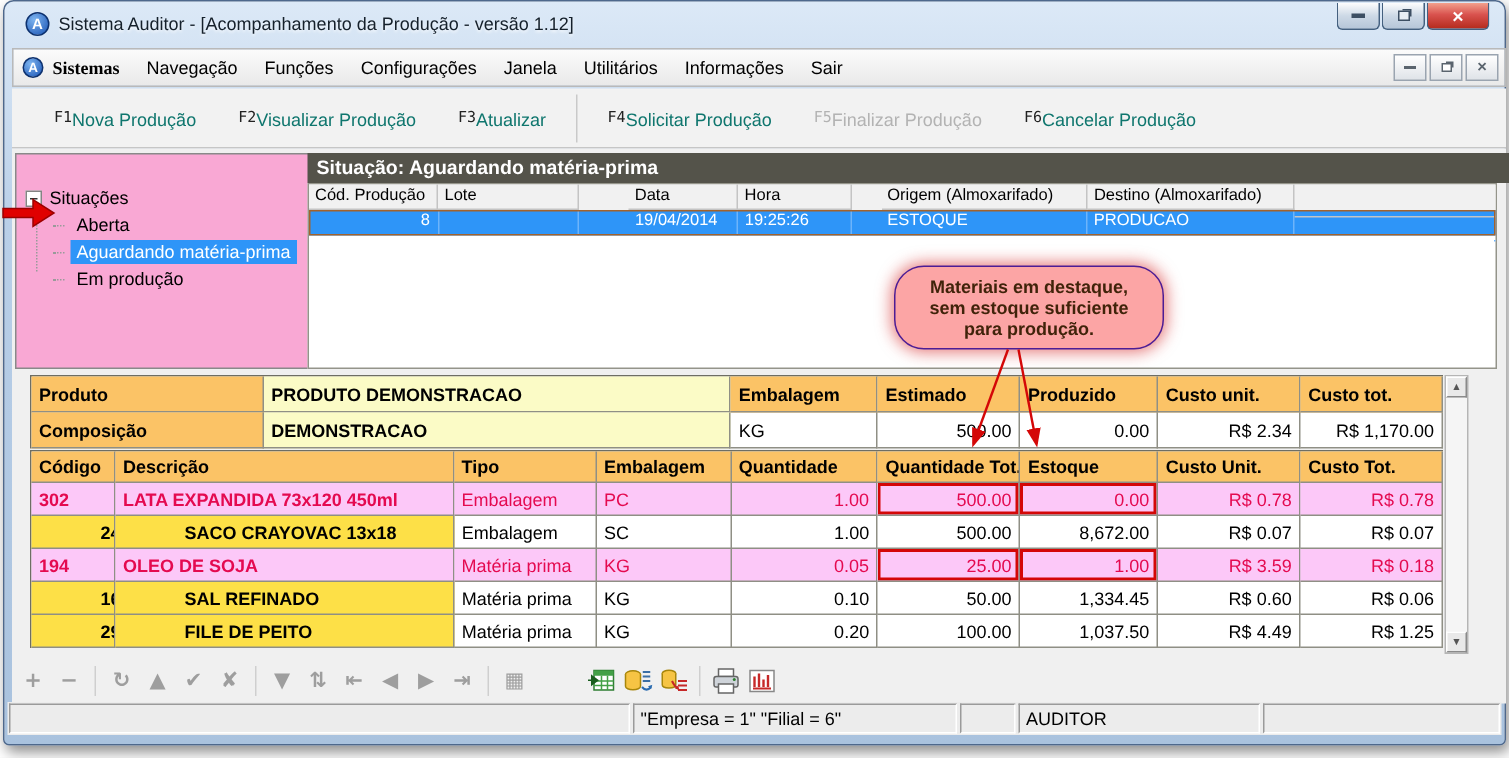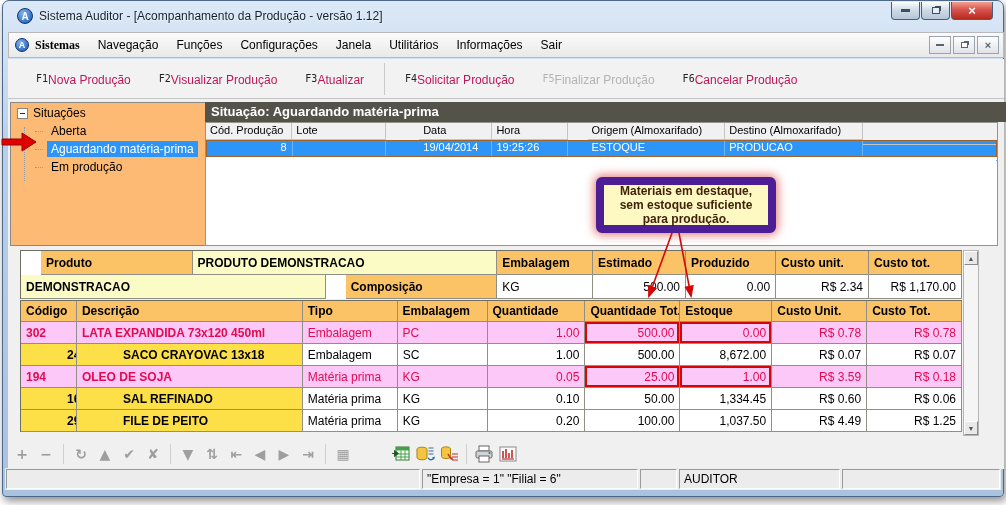--- a/index.html
+++ b/index.html
@@ -34,29 +34,29 @@
   .mdibtn { width:22px; height:18px; border:1px solid #9aa4b0; background:linear-gradient(#ffffff,#dfe3e8); margin-left:2px;
     display:flex; align-items:center; justify-content:center; color:#5a646e; font-weight:bold; font-size:11px; }
   .glyph-bar-s { width:8px; height:2px; background:#5a646e; }
   .glyph-restore-s { width:7px; height:6px; border:1px solid #5a646e; background:#fff; box-shadow:2px -2px 0 -1px #5a646e; }
 
   
   .ftoolbar { position:absolute; left:5px; top:58px; width:996px; height:40px; background:#f2f2f2;
     border-bottom:1px solid #c6c6c6; display:flex; align-items:center; padding-left:14px; }
   .fbtn { display:flex; flex-direction:row; align-items:center; justify-content:center; padding:2px 14px; height:36px; cursor:default; }
   .fbtn .fk { font-size:10px; font-family:"DejaVu Sans Mono", monospace; color:#222; }
-  .fbtn .fl { font-size:12px; color:#be185d; margin-top:2px; }
+  .fbtn .fl { font-size:12px; color:#0f766e; margin-top:2px; }
   .fbtn.disabled .fk, .fbtn.disabled .fl { color:#b3b3b3; }
   .fsep { width:1px; height:32px; background:#c9c9c9; margin:0 6px; }
 
   
   .content { position:absolute; left:5px; top:98px; width:996px; height:370px; background:#f0f0f0; }
 
   
-  .tree-panel { position:absolute; left:10px; top:102px; width:226px; height:144px; background:#fdba74; border:1px solid #898989; padding:1px 2px; }
+  .tree-panel { position:absolute; left:10px; top:102px; width:226px; height:144px; background:#f9a8d4; border:1px solid #898989; padding:20px 2px; }
   .tree-root { display:flex; align-items:center; height:18px; }
   .expand-box { width:11px; height:11px; border:1px solid #848484; background:#fff; position:relative; margin:0 5px 0 4px; }
   .expand-box::after { content:""; position:absolute; left:2px; top:4px; width:5px; height:1px; background:#333; }
   .tree-guide { position:absolute; left:13px; top:24px; height:54px; border-left:1px dotted #9a9a9a; }
   .tree-item { position:relative; margin-left:22px; height:18px; display:flex; align-items:center; }
   .tree-item::before { content:""; width:8px; border-top:1px dotted #9a9a9a; margin-right:4px; }
   .tree-label { padding:1px 4px; white-space:nowrap; }
   .tree-item.selected .tree-label { background:#2e95f8; color:#fff; }
 
   
@@ -65,37 +65,37 @@
   .situ-grid { position:absolute; left:205px; top:122px; width:793px; height:124px; background:#fff; border:1px solid #94948a; font-size:11px; }
   .sg-row { display:flex; }
   .sg-head { background:#f1f1f1; height:17px; }
   .sg-head .sg-cell { border-right:1px solid #c4c4c4; border-bottom:1px solid #c4c4c4; padding:1px 0 0 4px; white-space:nowrap; overflow:hidden; }
   .sg-data { background:#2e95f8; color:#fff; height:17px; outline:1px solid #a2622c; outline-offset:-1px; }
   .sg-data .sg-cell { border-right:1px solid #6db4fa; padding:1px 0 0 4px; white-space:nowrap; overflow:hidden; }
   .sgc0{width:92px;} .sgc1{width:100px;} .sgc2{width:78px;margin-left:33px;} .sgc3{width:80px;} .sgc4{width:147px;margin-left:20px;} .sgc5{width:147px;} .sgc6{width:143px;margin-top:20px;}
   .sg-num { text-align:right; padding-right:5px !important; }
 
   
-  .callout { position:absolute; left:596px; top:177px; width:180px; height:56px; background:#fef9c3;
-    border:8px solid #4c1d95; border-radius:6px; box-shadow:0 0 10px 2px rgba(210,20,20,.55);
+  .callout { position:absolute; left:596px; top:177px; width:180px; height:56px; background:#fca5a5;
+    border:1px solid #4c1d95; border-radius:20px; box-shadow:0 0 10px 2px rgba(210,20,20,.55);
     display:flex; flex-direction:column; align-items:center; justify-content:center; z-index:40; }
   .callout div { font-weight:bold; font-size:12px; line-height:14px; color:#40230a; }
 
   
   .tbl { position:absolute; left:20px; background:#fff; border:1px solid #6e6e64; border-right:none; border-bottom:none; font-size:12px; }
   .trow { display:flex; }
   .tcell { border-right:1px solid #8f8f85; border-bottom:1px solid #8f8f85; padding:0 5px; display:flex; align-items:center; overflow:hidden; white-space:nowrap; }
   .hdr { background:#fbc366; font-weight:bold; }
   .cream { background:#fbfbc6; }
   .num { justify-content:flex-end; }
   .bold { font-weight:bold; }
 
   .summary { top:250px; width:942px; }
   .summary .trow { height:24px; }
-  .sc0{width:155px;margin-left:20px;} .sc1{width:312px;} .sc2{width:98px;} .sc3{width:95px;} .sc4{width:92px;} .sc5{width:95px;} .sc6{width:95px;}
+  .sc0{width:155px;} .sc1{width:312px;} .sc2{width:98px;} .sc3{width:95px;} .sc4{width:92px;} .sc5{width:95px;} .sc6{width:95px;}
 
   .detail { top:300px; width:942px; }
   .detail .trow.head { height:21px; }
   .detail .trow.data { height:22px; }
   .dc0{width:56px;} .dc1{width:226px;} .dc2{width:95px;} .dc3{width:90px;} .dc4{width:98px;} .dc5{width:95px;} .dc6{width:92px;} .dc7{width:95px;} .dc8{width:95px;}
   .row-normal .dc0, .row-normal .dc1 { background:#fde047;padding-left:46px; }
   .row-alert .tcell { background:#fcc8f8; color:#e40a50; }
   .row-alert .cell-boxed { box-shadow:inset 0 0 0 2px #d40707; }
 
   
@@ -242,22 +242,22 @@
   <div class="trow">
     <div class="tcell hdr sc0">Produto</div>
     <div class="tcell cream bold sc1">PRODUTO DEMONSTRACAO</div>
     <div class="tcell hdr sc2">Embalagem</div>
     <div class="tcell hdr sc3">Estimado</div>
     <div class="tcell hdr sc4">Produzido</div>
     <div class="tcell hdr sc5">Custo unit.</div>
     <div class="tcell hdr sc6">Custo tot.</div>
   </div>
   <div class="trow">
+    <div class="tcell hdr sc0">Composição</div>
     <div class="tcell cream bold sc1">DEMONSTRACAO</div>
-    <div class="tcell hdr sc0">Composição</div>
     <div class="tcell sc2">KG</div>
     <div class="tcell num sc3">500.00</div>
     <div class="tcell num sc4">0.00</div>
     <div class="tcell num sc5">R$ 2.34</div>
     <div class="tcell num sc6">R$ 1,170.00</div>
   </div>
 </div>
 
 <div class="tbl detail">
   <div class="trow head">

